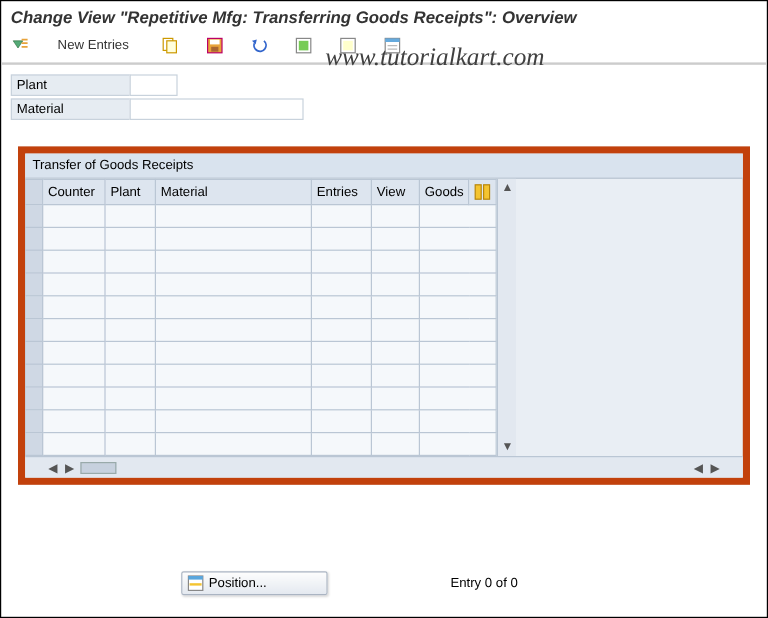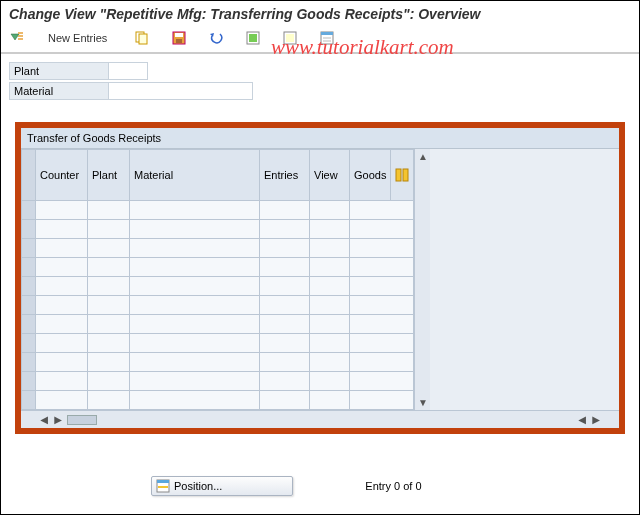--- a/index.html
+++ b/index.html
@@ -81,21 +81,21 @@
     background: #f5f8fb;
   }
   .grid th, .grid td {
     border: 1px solid #bac6d4;
     font-weight: normal;
     text-align: left;
     font-size: 11px;
   }
   .grid th {
     background: #dde5ef;
-    padding: 18px 4px;
+    padding: 3px 4px;
     height: 20px;
   }
   .grid td {
     height: 19px;
     padding: 0 4px;
   }
   .grid td.rowsel {
     background: #cfd8e4;
     width: 14px;
   }
@@ -131,47 +131,47 @@
   }
   .sc-track {
     flex:0 0 auto;
     margin:0 2px;
   }
   .watermark {
     position: absolute;
     top: 34px;
     left: 270px;
     font-size: 21px;
-    color: #ef4444;
+    color: #404040;
     font-family: Georgia, serif;
     font-style: italic;
     pointer-events: none;
   }
   .footer {
     position: absolute;
     bottom: 18px;
     left: 0; right: 0;
     display: flex;
     align-items: center;
     padding: 0 30px 0 150px;
   }
   .position-btn {
     display: inline-flex;
     align-items: center;
     border: 1px solid #aab4c2;
     background: linear-gradient(#fdfdfd,#e4e9f0);
     height: 20px;
-    padding: 0 70px 0 4px;
+    padding: 0 50px 0 4px;
     border-radius: 2px;
     cursor: pointer;
     gap: 4px;
     box-shadow: 1px 1px 2px rgba(0,0,0,0.15);
   }
   .entry-text {
-    margin-left: 72px;
+    margin-left: 102px;
   }
   svg { display:block; }
 </style>
 </head>
 <body>
 
 <div class="title-bar">Change View "Repetitive Mfg: Transferring Goods Receipts": Overview</div>
 
 <div class="watermark">www.tutorialkart.com</div>
 

